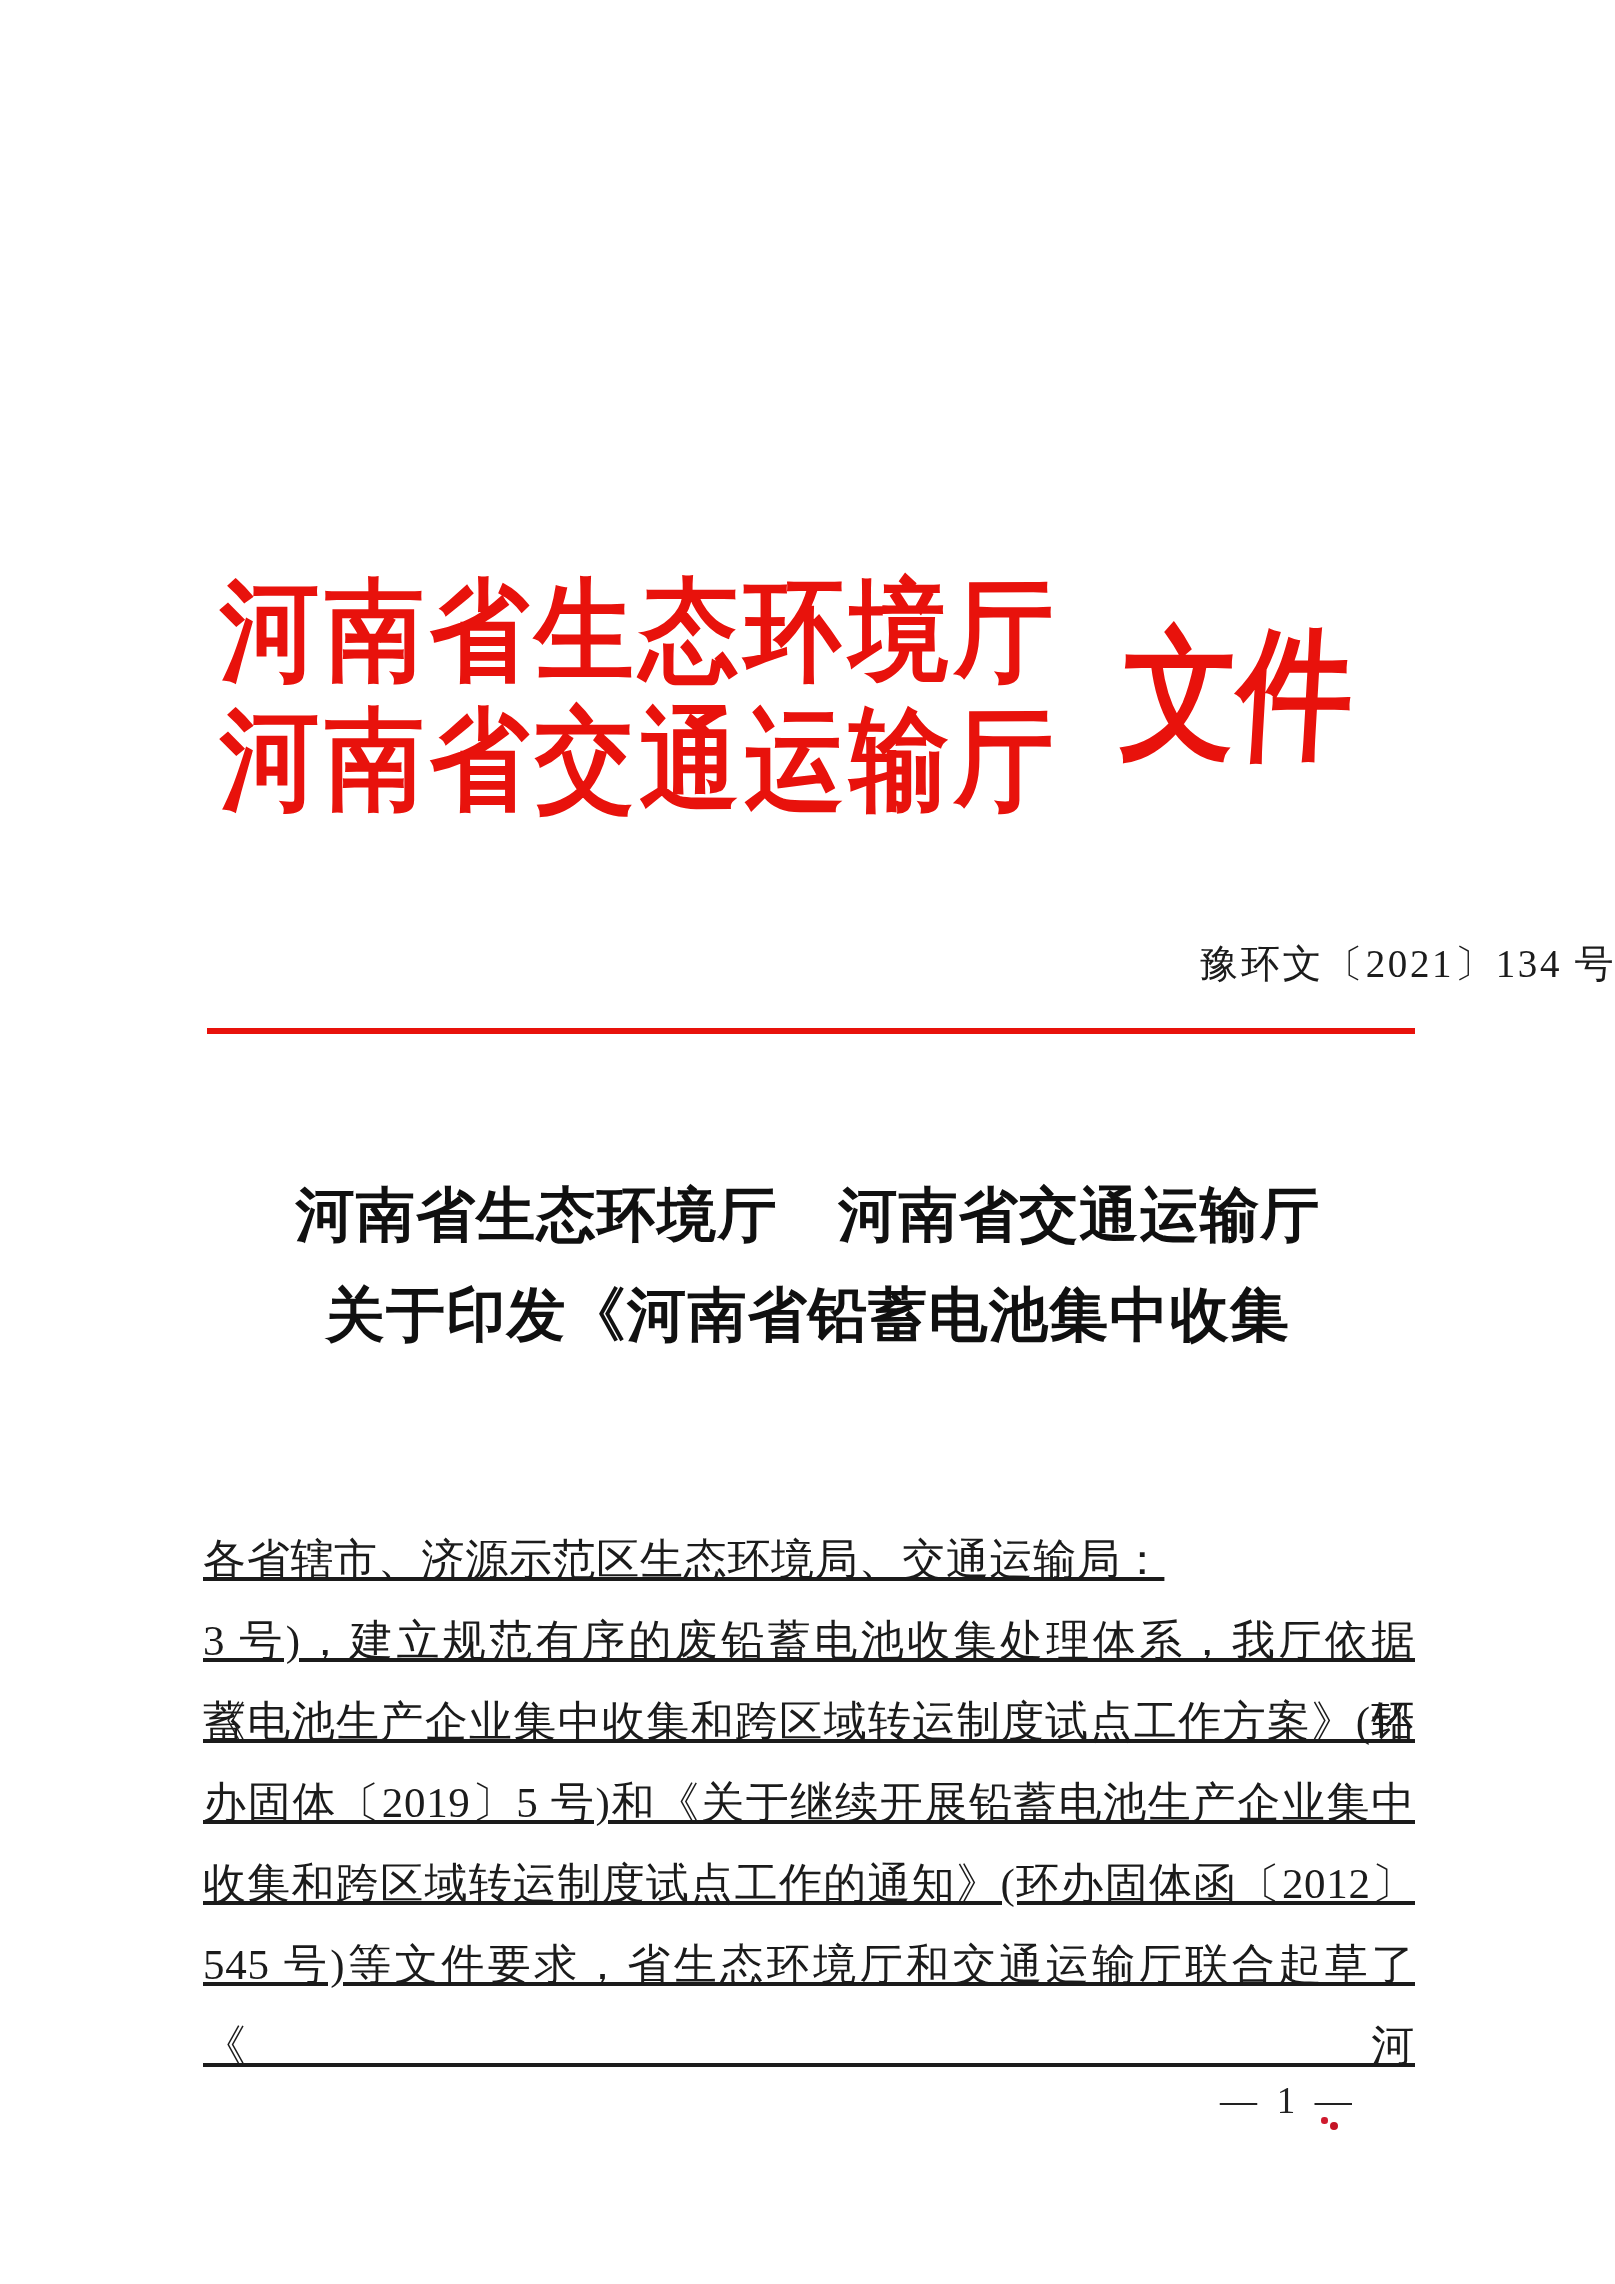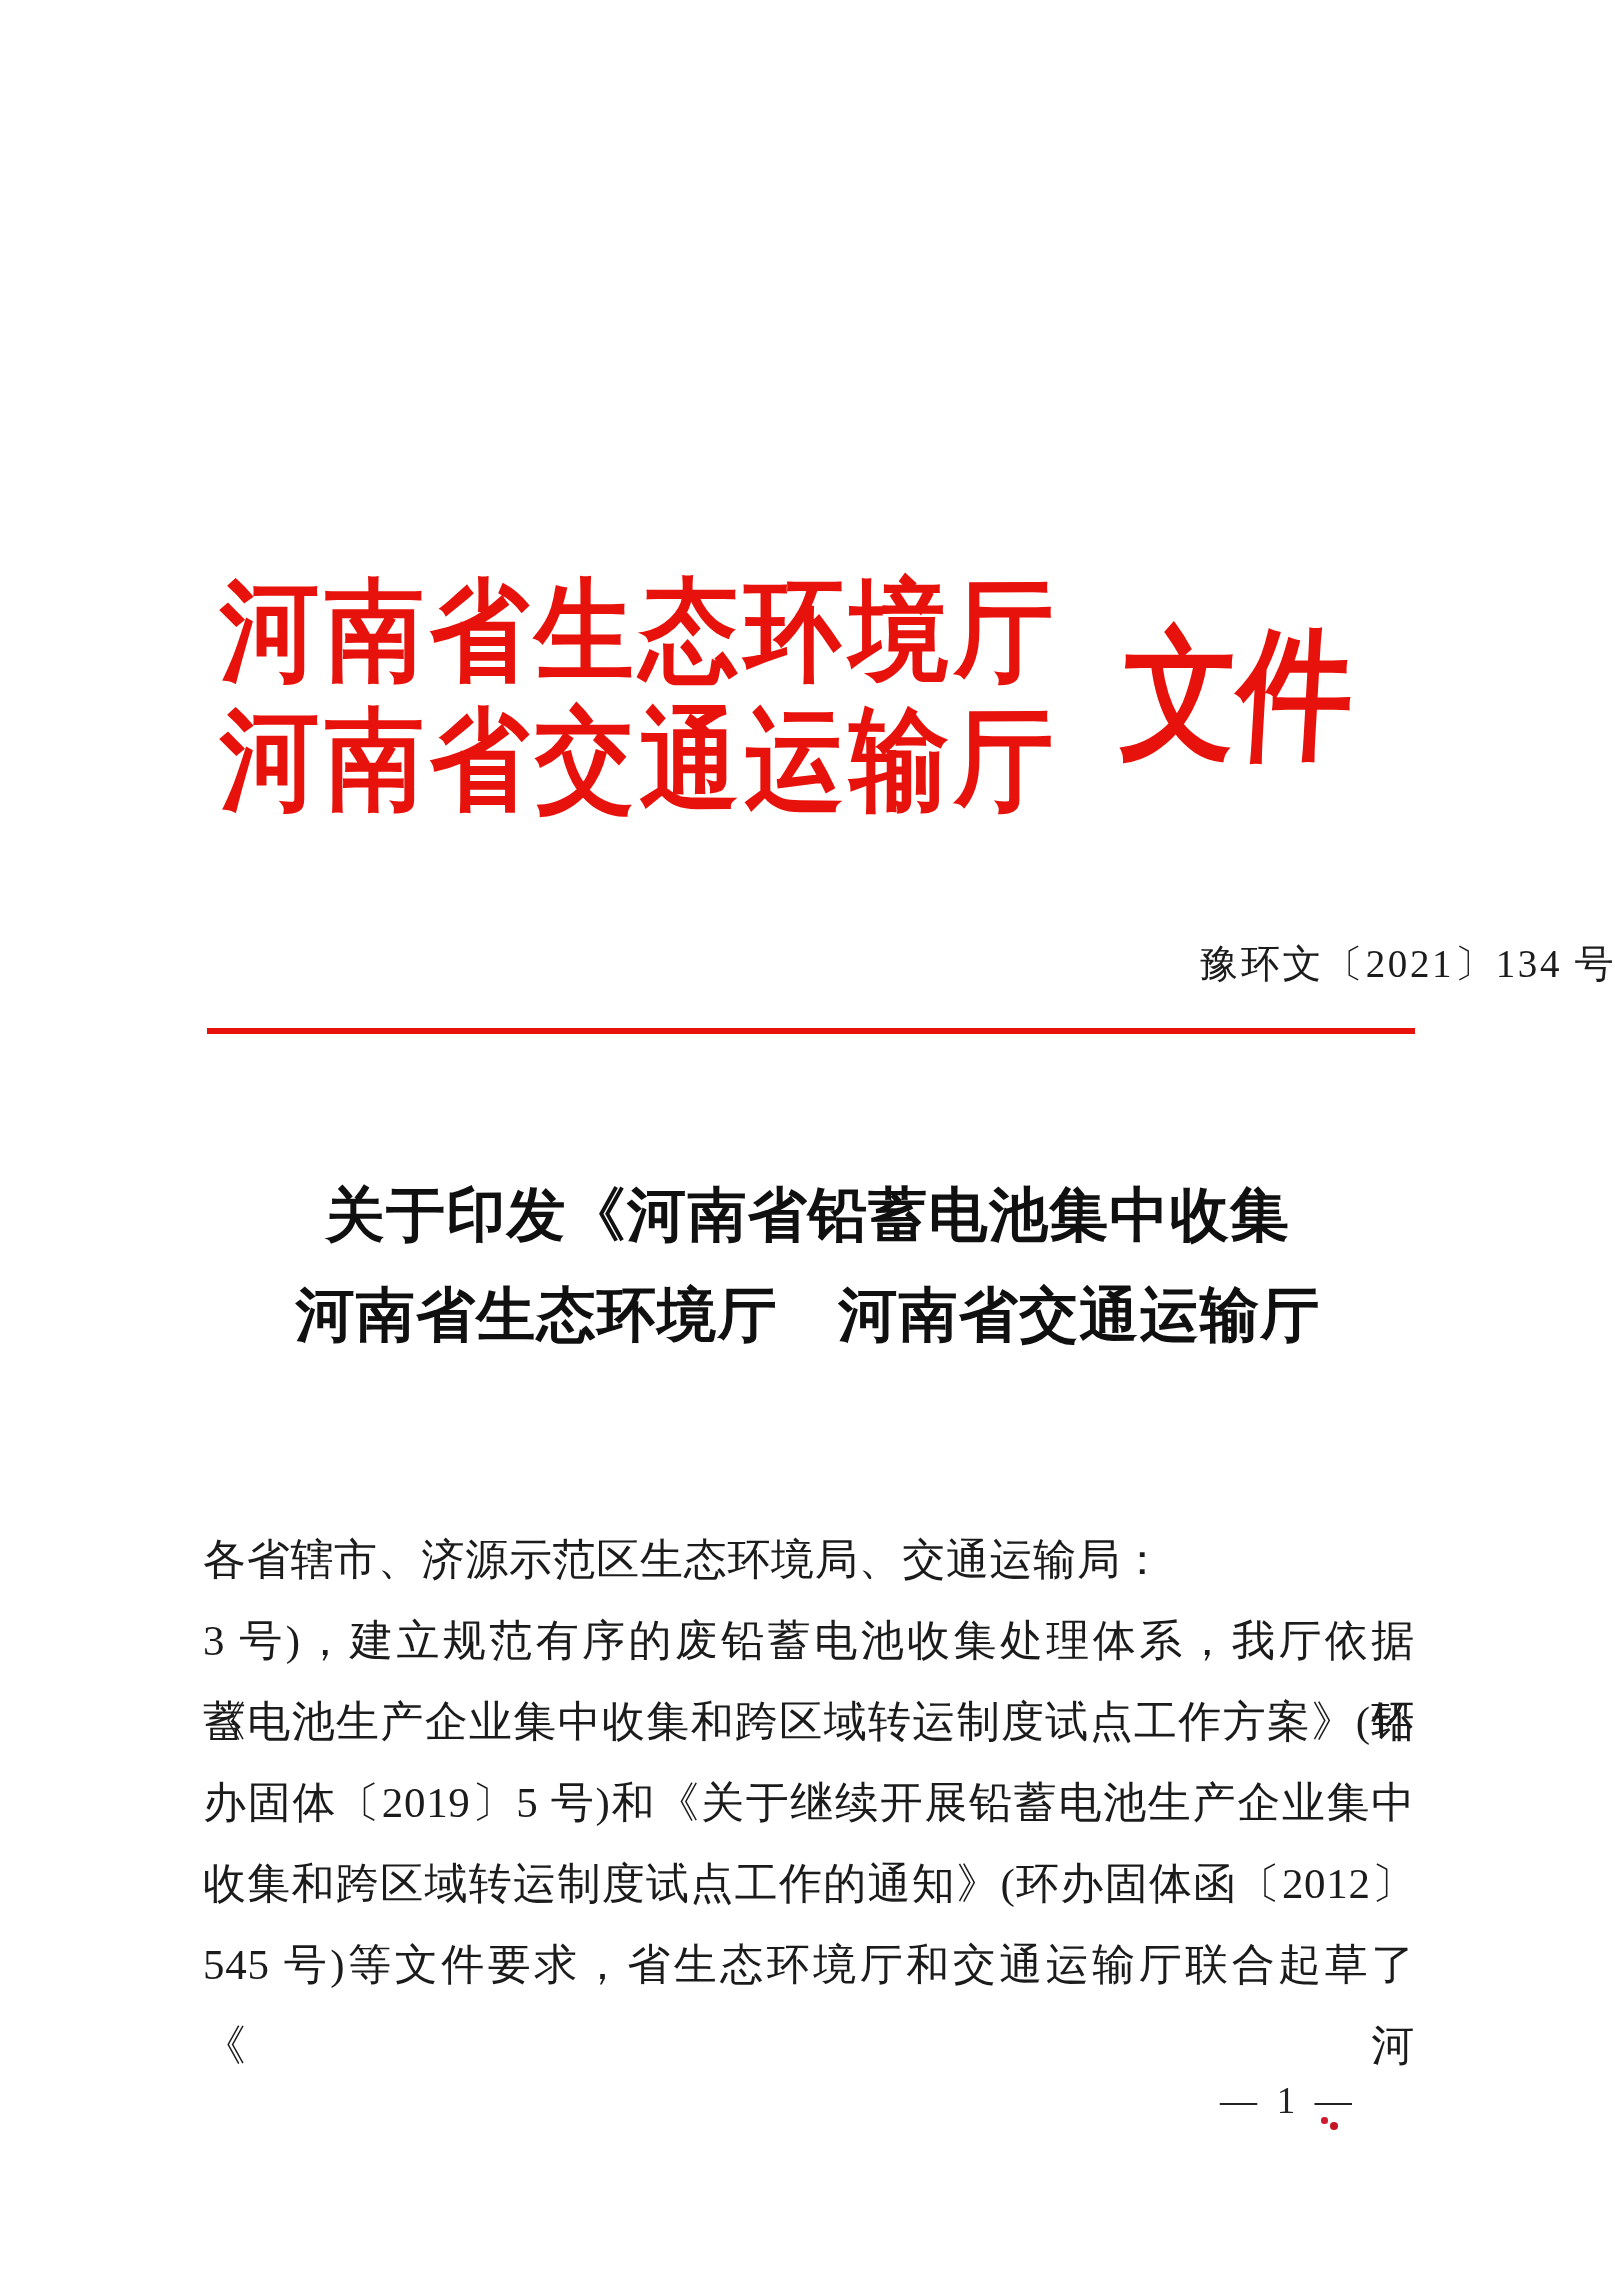--- a/index.html
+++ b/index.html
@@ -82,20 +82,21 @@
   
   .body-text {
     position: absolute;
     top: 1519px;
     left: 203px;
     width: 1212px;
     font-size: 43px;
     line-height: 81px;
     color: #1b1b1b;
     letter-spacing: 0.7px;
+    text-decoration: underline;
   }
   .line { height: 81px; }
   .line.justify {
     text-align: justify;
     text-align-last: justify;
   }
   .line.indent { padding-left: 86px; }
 
   
   .page-number {
@@ -127,22 +128,22 @@
     <div class="org-line org-line-1">河南省生态环境厅</div>
     <div class="org-line org-line-2">河南省交通运输厅</div>
     <div class="doc-word">文件</div>
   </header>
 
   <div class="doc-number">豫环文〔2021〕134 号</div>
 
   <div class="red-rule"></div>
 
   <h1 class="title">
+    <span class="title-line">河南省生态环境厅　河南省交通运输厅</span>
     <span class="title-line">关于印发《河南省铅蓄电池集中收集</span>
-    <span class="title-line">河南省生态环境厅　河南省交通运输厅</span>
   </h1>
 
   <main class="body-text">
     <div class="line">各省辖市、济源示范区生态环境局、交通运输局：</div>
     <div class="line justify">3 号)，建立规范有序的废铅蓄电池收集处理体系，我厅依据《铅</div>
     <div class="line justify">蓄电池生产企业集中收集和跨区域转运制度试点工作方案》(环</div>
     <div class="line justify">办固体〔2019〕5 号)和《关于继续开展铅蓄电池生产企业集中</div>
     <div class="line justify">收集和跨区域转运制度试点工作的通知》(环办固体函〔2012〕</div>
     <div class="line justify">545 号)等文件要求，省生态环境厅和交通运输厅联合起草了《河</div>
   </main>

